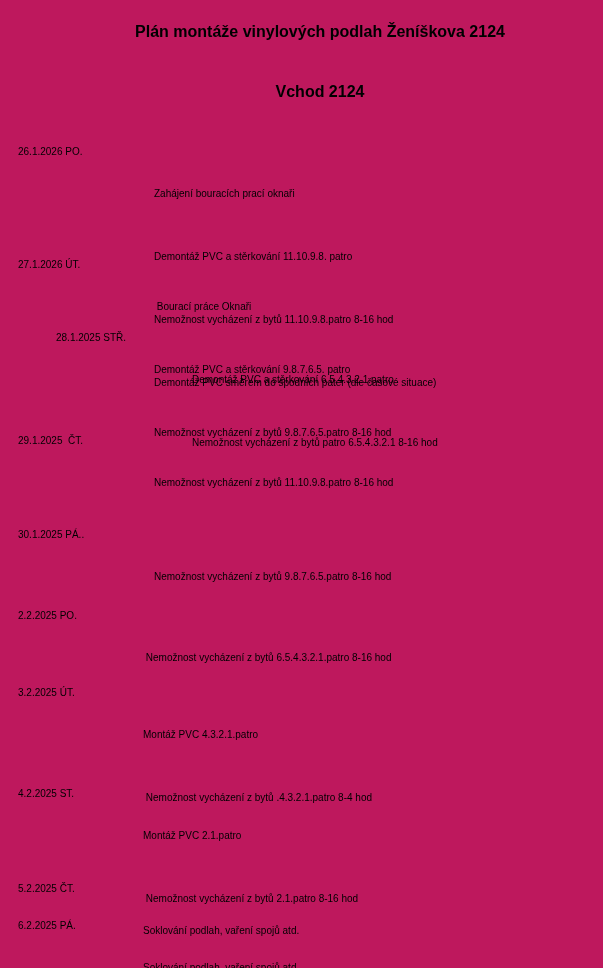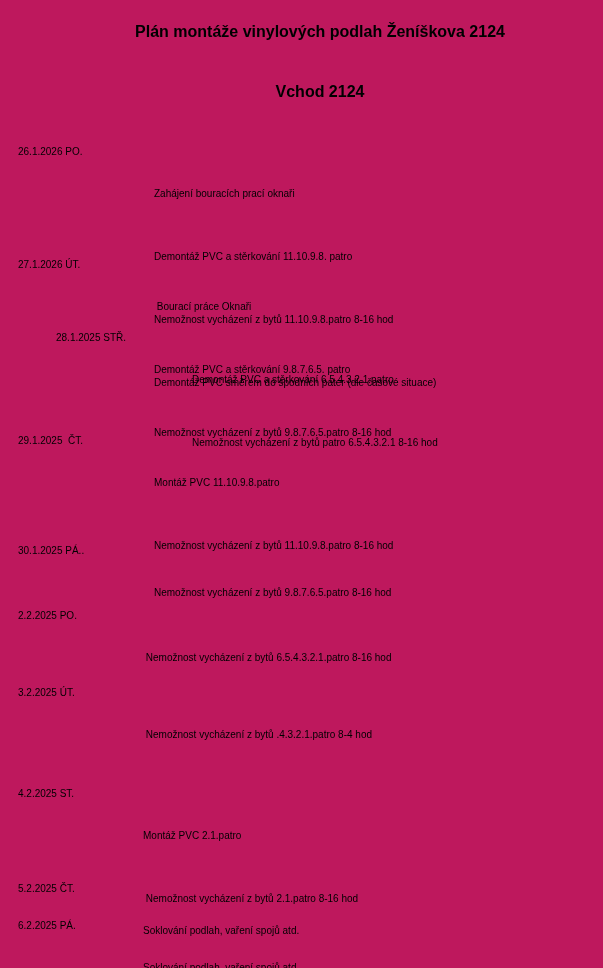--- a/index.html
+++ b/index.html
@@ -33,21 +33,21 @@
     white-space: pre;
   }
   .entry .date { position: absolute; left: 18px; top: 0; }
   .entry .desc { position: absolute; top: 0; }
   .entry.col-a .desc { left: 154px; }
   .entry.col-b .desc { left: 143px; }
   .e1  { top: 141px; }
   .e2  { top: 254px; }
   .e3  { top: 327px; margin-left: 38px; }
   .e4  { top: 430px; }
-  .e5  { top: 540px; }
+  .e5  { top: 524px; }
   .e6  { top: 605px; text-align: right; }
   .e7  { top: 682px; }
   .e8  { top: 783px; padding-left: 43px; }
   .e9  { top: 878px; }
   .e10 { top: 915px; }
 </style>
 </head>
 <body>
 
 <div class="page">
@@ -78,21 +78,20 @@
     <span class="date">28.1.2025 STŘ.</span>
     <div class="desc">
       <div>Demontáž PVC a stěrkování 6.5.4.3.2.1.patro</div>
       <div>Nemožnost vycházení z bytů patro 6.5.4.3.2.1 8-16 hod</div>
     </div>
   </div>
 
   <div class="entry e4 col-a">
     <span class="date">29.1.2025  ČT.</span>
     <div class="desc">
-      <div>Montáž PVC 11.10.9.8.patro</div>
       <div>Nemožnost vycházení z bytů 11.10.9.8.patro 8-16 hod</div>
     </div>
   </div>
 
   <div class="entry e5 col-a">
     <span class="date">30.1.2025 PÁ..</span>
     <div class="desc">
       <div>Nemožnost vycházení z bytů 9.8.7.6.5.patro 8-16 hod</div>
     </div>
   </div>
@@ -100,20 +99,21 @@
   <div class="entry e6 col-b">
     <span class="date">2.2.2025 PO.</span>
     <div class="desc">
       <div> Nemožnost vycházení z bytů 6.5.4.3.2.1.patro 8-16 hod</div>
     </div>
   </div>
 
   <div class="entry e7 col-b">
     <span class="date">3.2.2025 ÚT.</span>
     <div class="desc">
+      <div>Montáž PVC 4.3.2.1.patro</div>
       <div> Nemožnost vycházení z bytů .4.3.2.1.patro 8-4 hod</div>
     </div>
   </div>
 
   <div class="entry e8 col-b">
     <span class="date">4.2.2025 ST.</span>
     <div class="desc">
       <div>Montáž PVC 2.1.patro</div>
       <div> Nemožnost vycházení z bytů 2.1.patro 8-16 hod</div>
     </div>

